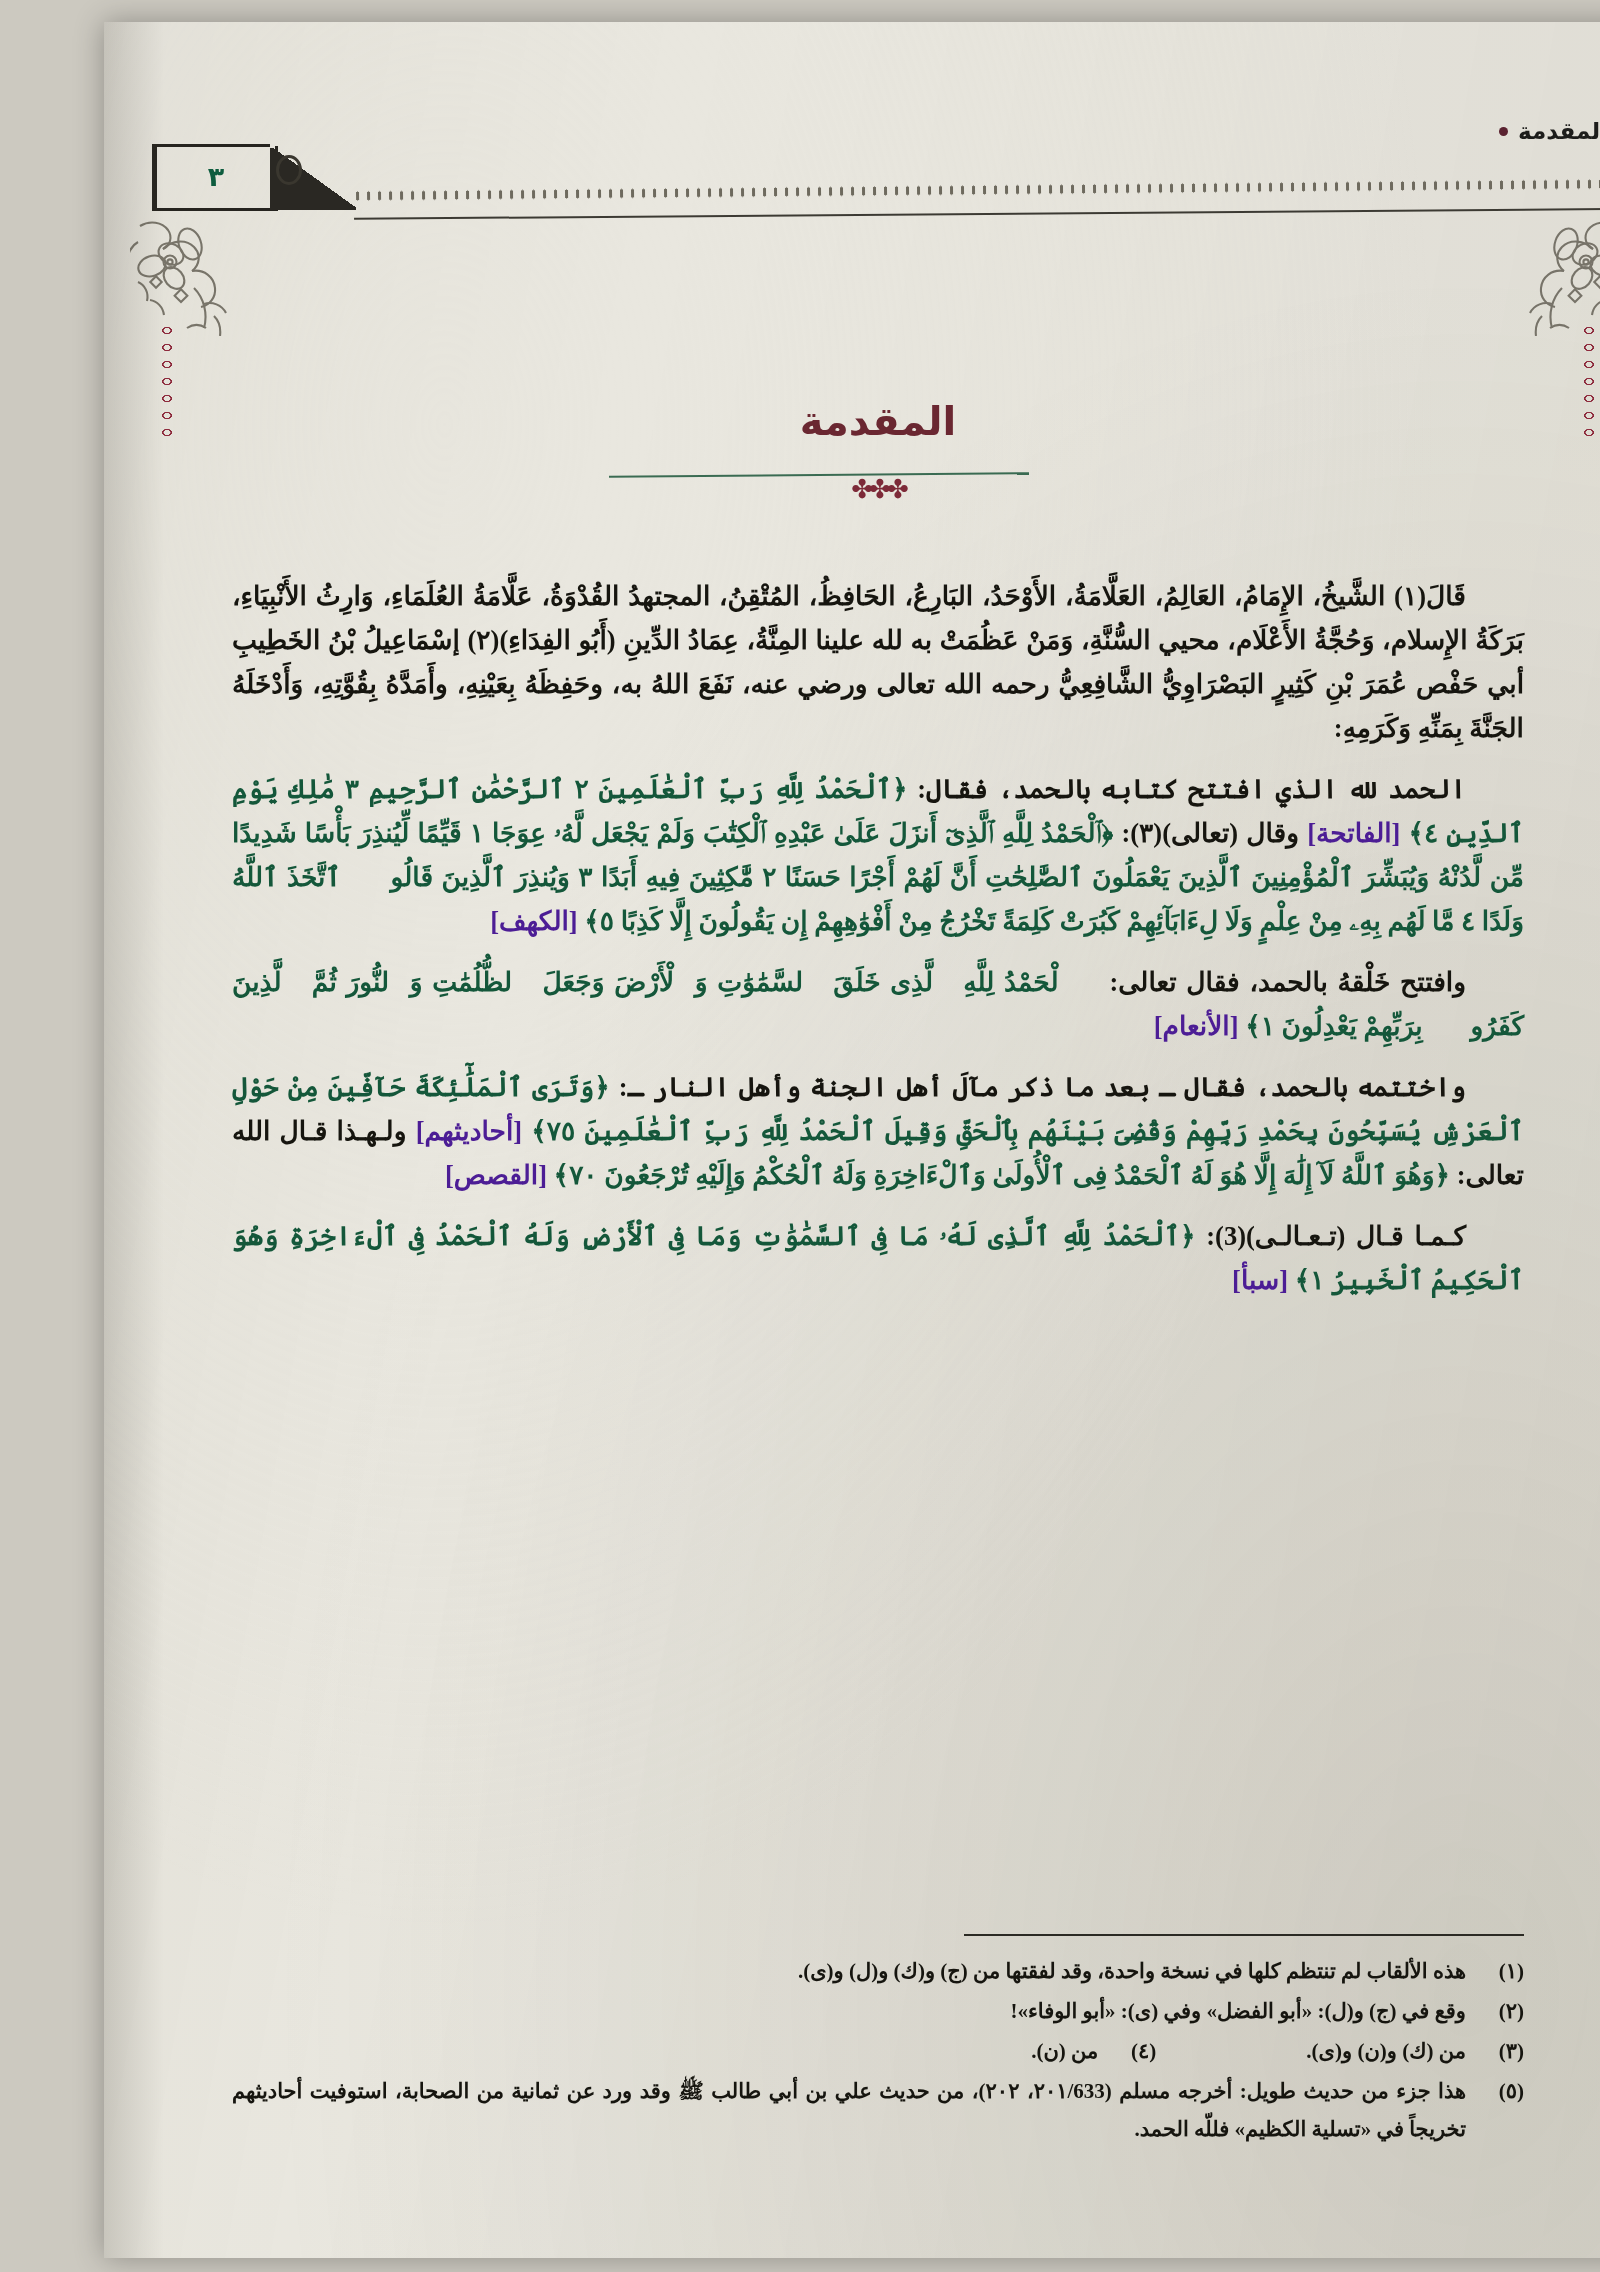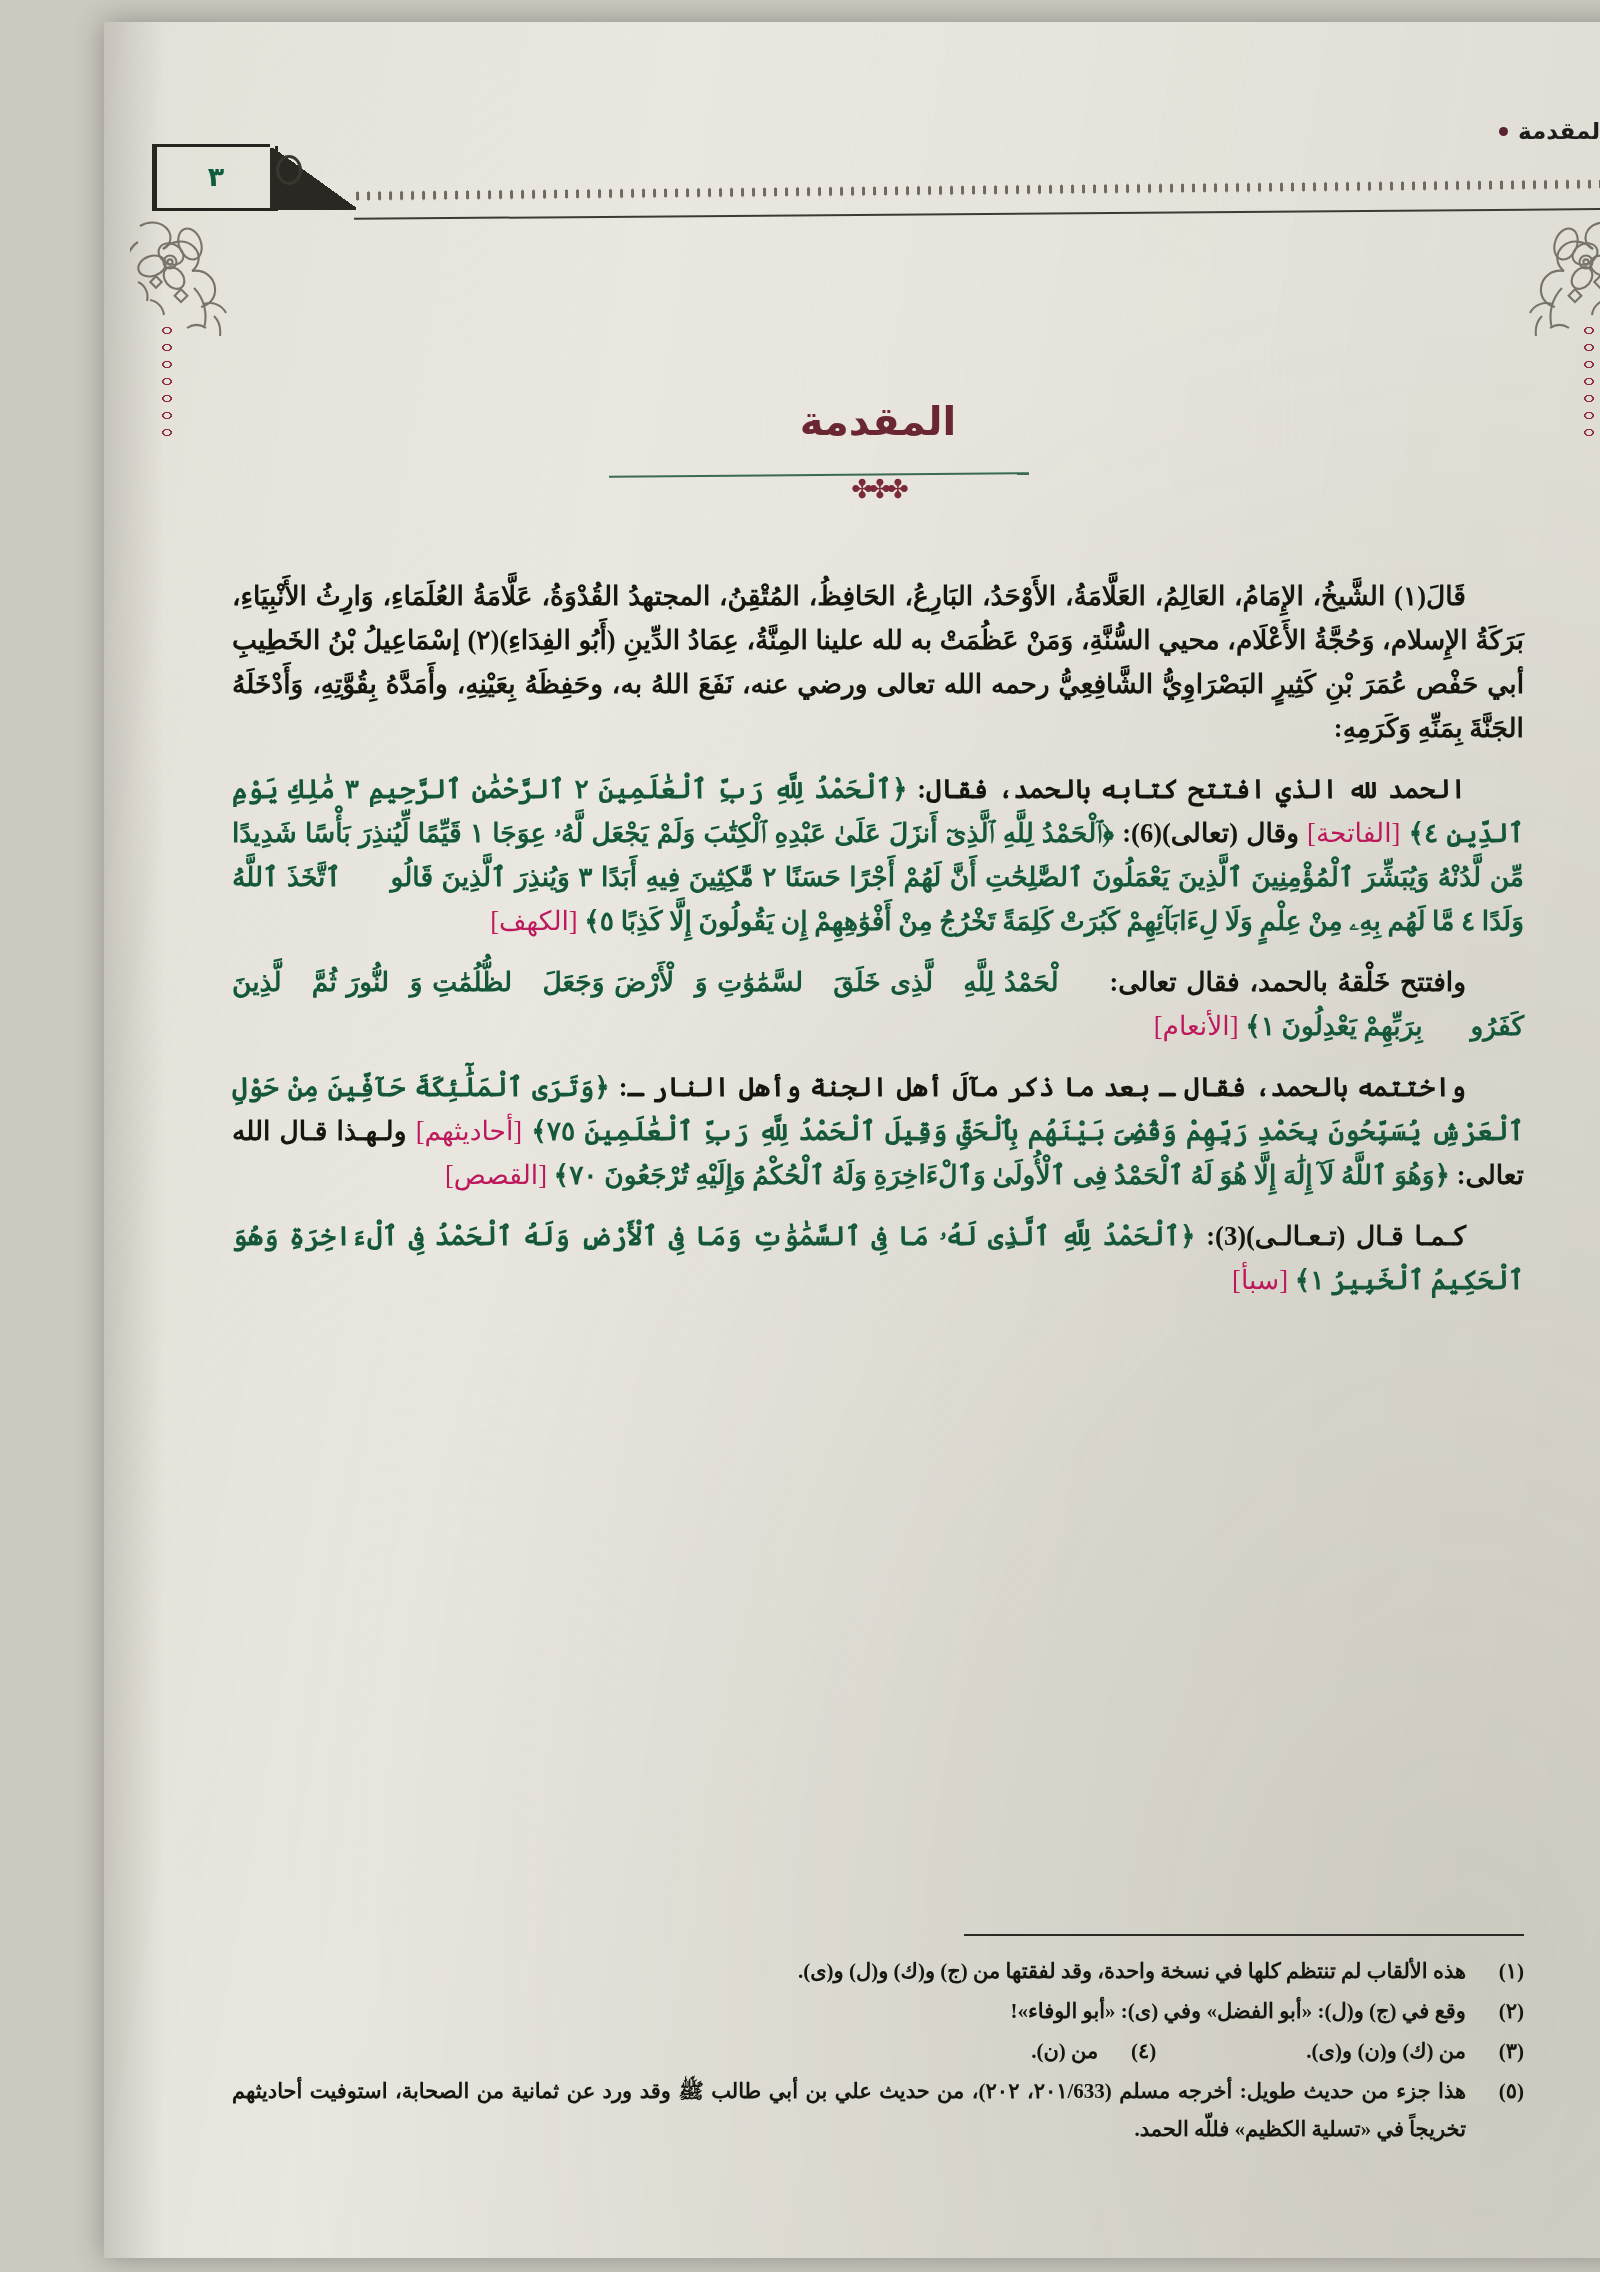--- a/index.html
+++ b/index.html
@@ -125,21 +125,21 @@
     text-align:justify;text-justify:inter-word;
     font-family:"Liberation Serif","DejaVu Serif",serif;
     font-weight:600;
   }
   p.par.indent{text-indent:58px;margin-top:12px;}
   .quran{
     color:#14573a;
     font-family:"Liberation Serif","DejaVu Serif",serif;
     font-weight:600;
   }
-  .srcref{color:#be185d;font-weight:400;}
+  .srcref{color:#4c1d95;font-weight:700;}
 
   
   .fn-rule{
     position:absolute;right:128px;width:560px;top:1912px;height:2px;background:#2b2a24;
   }
   .notes{
     position:absolute;right:128px;left:128px;top:1930px;
     direction:rtl;color:#16150f;
   }
   .note{
@@ -226,21 +226,21 @@
   <div class="title-flourish">✤✤✤</div>
 
   <div class="body">
 
     <p class="par indent">قَالَ(١) الشَّيخُ، الإِمَامُ، العَالِمُ، العَلَّامَةُ، الأَوْحَدُ، البَارِعُ، الحَافِظُ، المُتْقِنُ، المجتهدُ القُدْوَةُ، عَلَّامَةُ العُلَمَاءِ، وَارِثُ الأَنْبِيَاءِ، بَرَكَةُ الإِسلام، وَحُجَّةُ الأَعْلَام، محيي السُّنَّةِ، وَمَنْ عَظُمَتْ به لله علينا المِنَّةُ، عِمَادُ الدِّينِ (أَبُو الفِدَاءِ)(٢) إسْمَاعِيلُ بْنُ الخَطِيبِ أبي حَفْص عُمَرَ بْنِ كَثِيرٍ البَصْرَاوِيُّ الشَّافِعِيُّ رحمه الله تعالى ورضي عنه، نَفَعَ اللهُ به، وحَفِظَهُ بِعَيْنِهِ، وأَمَدَّهُ بِقُوَّتِهِ، وَأَدْخَلَهُ الجَنَّةَ بِمَنِّهِ وَكَرَمِهِ:</p>
 
     <p class="par indent">
       <span>الحمد لله الذي افتتح كتابه بالحمد، فقال:</span>
       <span class="quran">﴿ٱلْحَمْدُ لِلَّهِ رَبِّ ٱلْعَٰلَمِينَ ٢ ٱلرَّحْمَٰنِ ٱلرَّحِيمِ ٣ مَٰلِكِ يَوْمِ ٱلدِّينِ ٤﴾</span>
       <span class="srcref">[الفاتحة]</span>
-      <span>وقال (تعالى)(6):</span>
+      <span>وقال (تعالى)(٣):</span>
       <span class="quran">﴿ٱلْحَمْدُ لِلَّهِ ٱلَّذِىٓ أَنزَلَ عَلَىٰ عَبْدِهِ ٱلْكِتَٰبَ وَلَمْ يَجْعَل لَّهُۥ عِوَجَا ١ قَيِّمًا لِّيُنذِرَ بَأْسًا شَدِيدًا مِّن لَّدُنْهُ وَيُبَشِّرَ ٱلْمُؤْمِنِينَ ٱلَّذِينَ يَعْمَلُونَ ٱلصَّٰلِحَٰتِ أَنَّ لَهُمْ أَجْرًا حَسَنًا ٢ مَّٰكِثِينَ فِيهِ أَبَدًا ٣ وَيُنذِرَ ٱلَّذِينَ قَالُوا۟ ٱتَّخَذَ ٱللَّهُ وَلَدًا ٤ مَّا لَهُم بِهِۦ مِنْ عِلْمٍ وَلَا لِءَابَآئِهِمْ كَبُرَتْ كَلِمَةً تَخْرُجُ مِنْ أَفْوَٰهِهِمْ إِن يَقُولُونَ إِلَّا كَذِبًا ٥﴾</span>
       <span class="srcref">[الكهف]</span>
     </p>
 
     <p class="par indent">
       <span>وافتتح خَلْقهُ بالحمد، فقال تعالى:</span>
       <span class="quran">﴿ٱلْحَمْدُ لِلَّهِ ٱلَّذِى خَلَقَ ٱلسَّمَٰوَٰتِ وَٱلْأَرْضَ وَجَعَلَ ٱلظُّلُمَٰتِ وَٱلنُّورَ ثُمَّ ٱلَّذِينَ كَفَرُوا۟ بِرَبِّهِمْ يَعْدِلُونَ ١﴾</span>
       <span class="srcref">[الأنعام]</span>
     </p>
 

